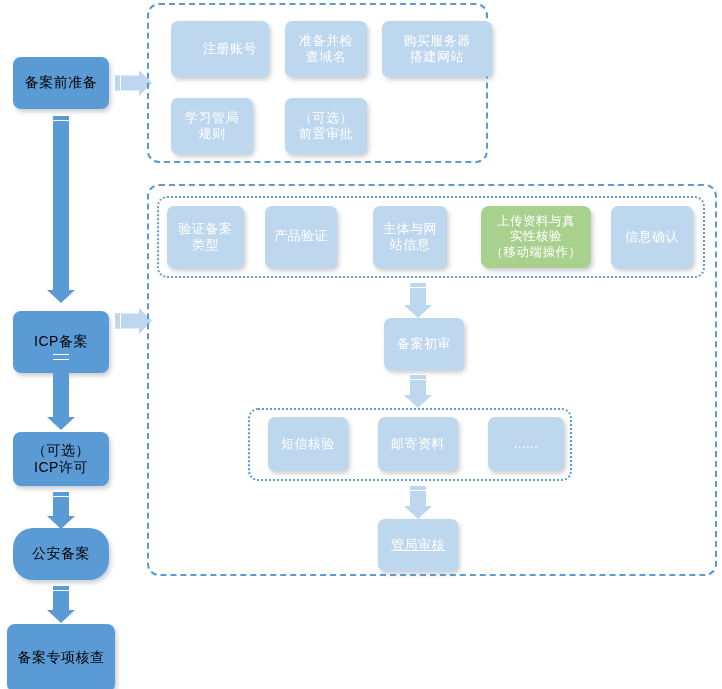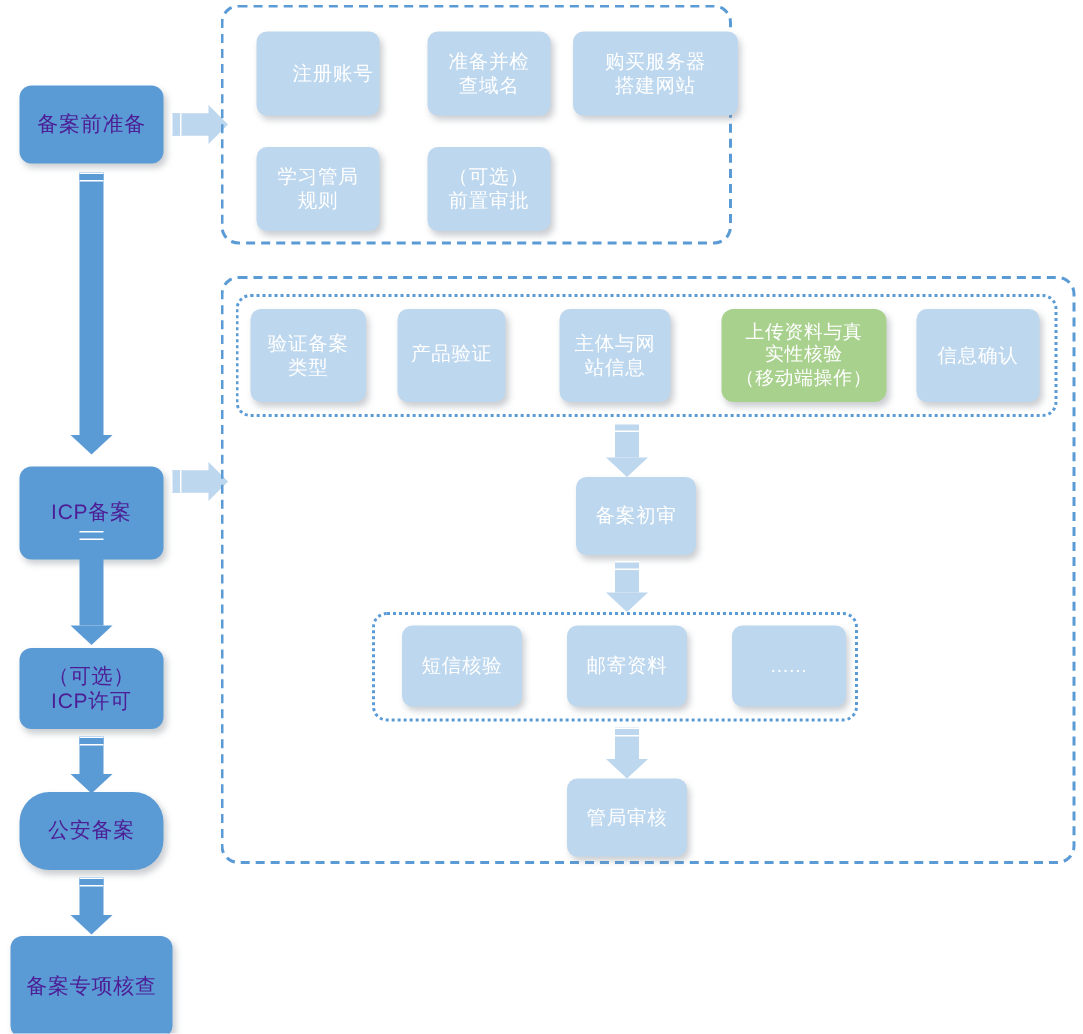--- a/index.html
+++ b/index.html
@@ -10,21 +10,21 @@
     overflow:hidden;
   }
   #canvas{position:relative;width:722px;height:689px;}
 
   
   .node{
     position:absolute;
     box-sizing:border-box;
     display:flex;align-items:center;justify-content:center;
     text-align:center;
-    color:#4c1d95;
+    color:#000000;
     line-height:1.22;
     border-radius:7px;
     white-space:pre-line;
     box-shadow:2px 3px 4px rgba(120,130,140,.38);
     letter-spacing:.5px;
   }
   
   .node.main{
     background:#5b9bd5;
     font-size:14px;
@@ -151,21 +151,21 @@
   </div>
 
   <div class="harrow" style="left:114px;top:308px;width:38px;height:26px;">
     <div class="shaft" style="width:27px;"></div>
     <div class="cap"></div>
     <div class="head"></div>
   </div>
 
   <div class="frame dashed" style="left:147px;top:3px;width:341px;height:160px;"></div>
 
-  <div class="node sub" style="left:171px;top:21px;width:82px;height:56px;padding-left:20px;">注册账号</div>
+  <div class="node sub" style="left:171px;top:21px;width:98px;height:56px;padding-left:20px;">注册账号</div>
   <div class="node sub" style="left:285px;top:21px;width:82px;height:56px;">准备并检
 查域名</div>
   <div class="node sub" style="left:382px;top:21px;width:110px;height:56px;">购买服务器
 搭建网站</div>
   <div class="node sub" style="left:171px;top:98px;width:82px;height:56px;">学习管局
 规则</div>
   <div class="node sub" style="left:285px;top:98px;width:82px;height:56px;">（可选）
 前置审批</div>
 
   <div class="frame dashed" style="left:147px;top:184px;width:570px;height:392px;"></div>
@@ -201,15 +201,15 @@
   <div class="node sub" style="left:268px;top:417px;width:80px;height:54px;">短信核验</div>
   <div class="node sub" style="left:378px;top:417px;width:80px;height:54px;">邮寄资料</div>
   <div class="node sub" style="left:488px;top:417px;width:76px;height:54px;">......</div>
 
   <div class="varrow light" style="left:399px;top:485px;width:38px;height:34px;">
     <div class="shaft" style="height:21px;"></div>
     <div class="cap"></div>
     <div class="head"></div>
   </div>
 
-  <div class="node sub" style="left:378px;top:519px;width:80px;height:52px;">管局审核</div>
+  <div class="node sub" style="left:378px;top:519px;width:80px;height:52px;text-decoration:underline;">管局审核</div>
 
 </div>
 
 </body></html>

